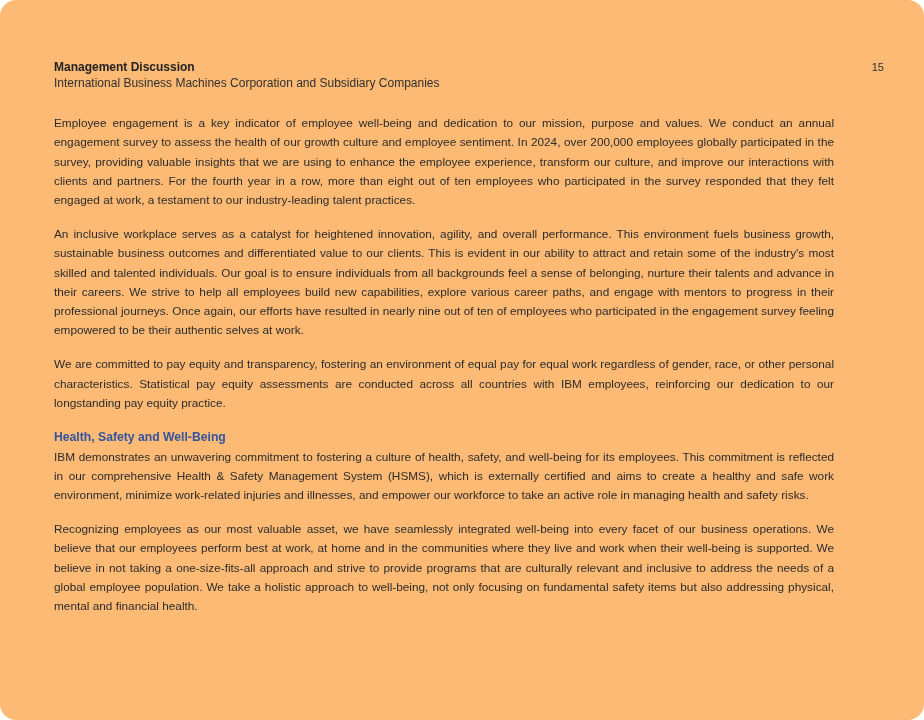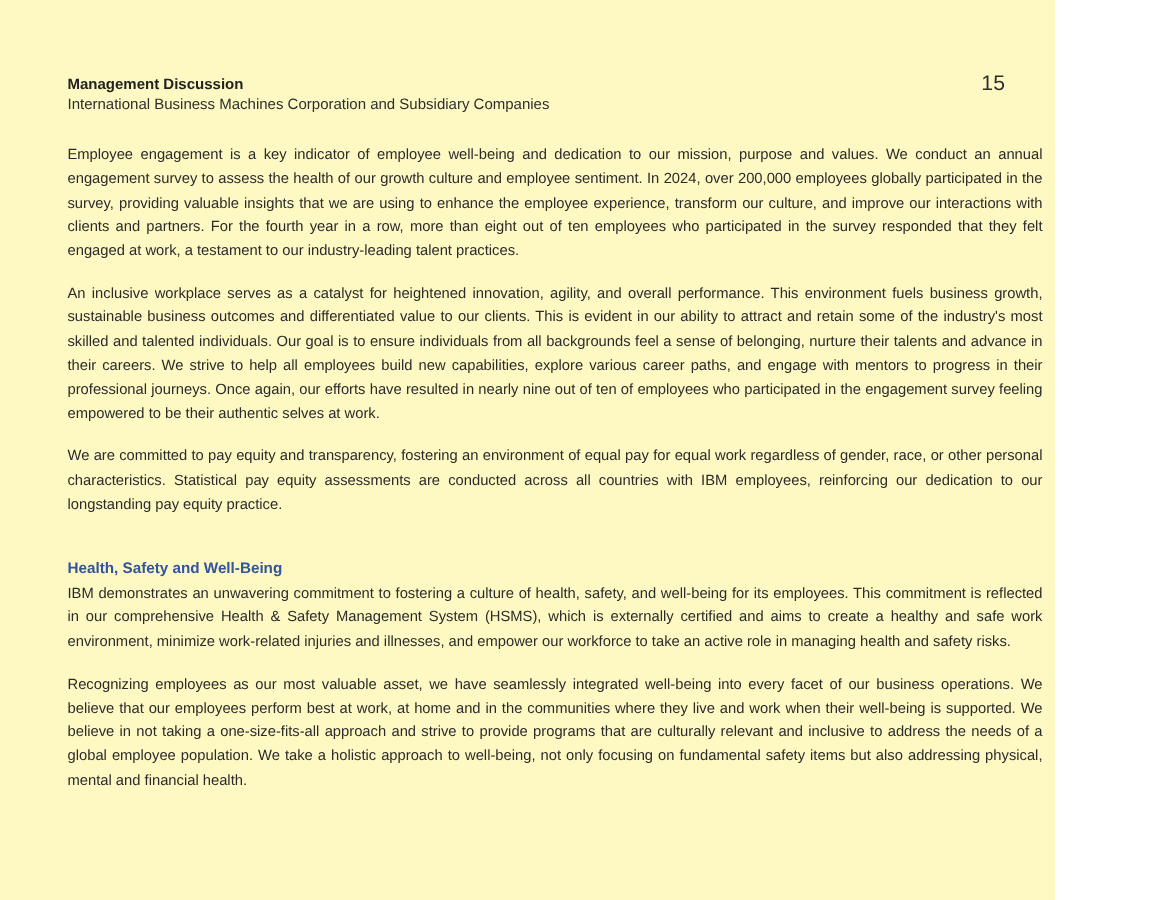--- a/index.html
+++ b/index.html
@@ -2,27 +2,28 @@
 <html><head>
 <meta charset="utf-8">
 <style>
   html, body {
     margin: 0;
     padding: 0;
     background: #ffffff;
   }
   .page {
     position: relative;
-    width: 844px;
+    width: 924px;
     height: 720px;
-    background: #fef9c3;
+    background: #fdba74;
     box-sizing: border-box;
     font-family: "Liberation Sans", sans-serif;
     color: #2b2b2b;
     overflow: hidden;
+    border-radius: 16px;
   }
   .header-row {
     position: absolute;
     top: 59px;
     left: 54px;
     right: 40px;
     display: flex;
     justify-content: space-between;
     align-items: flex-start;
   }
@@ -32,40 +33,40 @@
     line-height: 16px;
     color: #222222;
   }
   .header-subtitle {
     font-size: 12px;
     font-weight: normal;
     line-height: 16px;
     color: #2e2e2e;
   }
   .page-number {
-    font-size: 17px;
+    font-size: 11px;
     line-height: 16px;
     color: #2e2e2e;
     margin-left: 32px;
   }
   .doc-body {
     position: absolute;
     top: 114px;
     left: 54px;
     width: 780px;
   }
   .doc-body p {
     margin: 0 0 14.5px 0;
     font-size: 11.8px;
     line-height: 19.3px;
     text-align: justify;
     color: #2b2b2b;
   }
   .section-heading {
-    margin: 32px 0 1px 0;
+    margin: 14px 0 1px 0;
     font-size: 12.2px;
     font-weight: bold;
     line-height: 19px;
     color: #33549e; 
   }
 </style>
 </head>
 <body>
 
 <div class="page">

